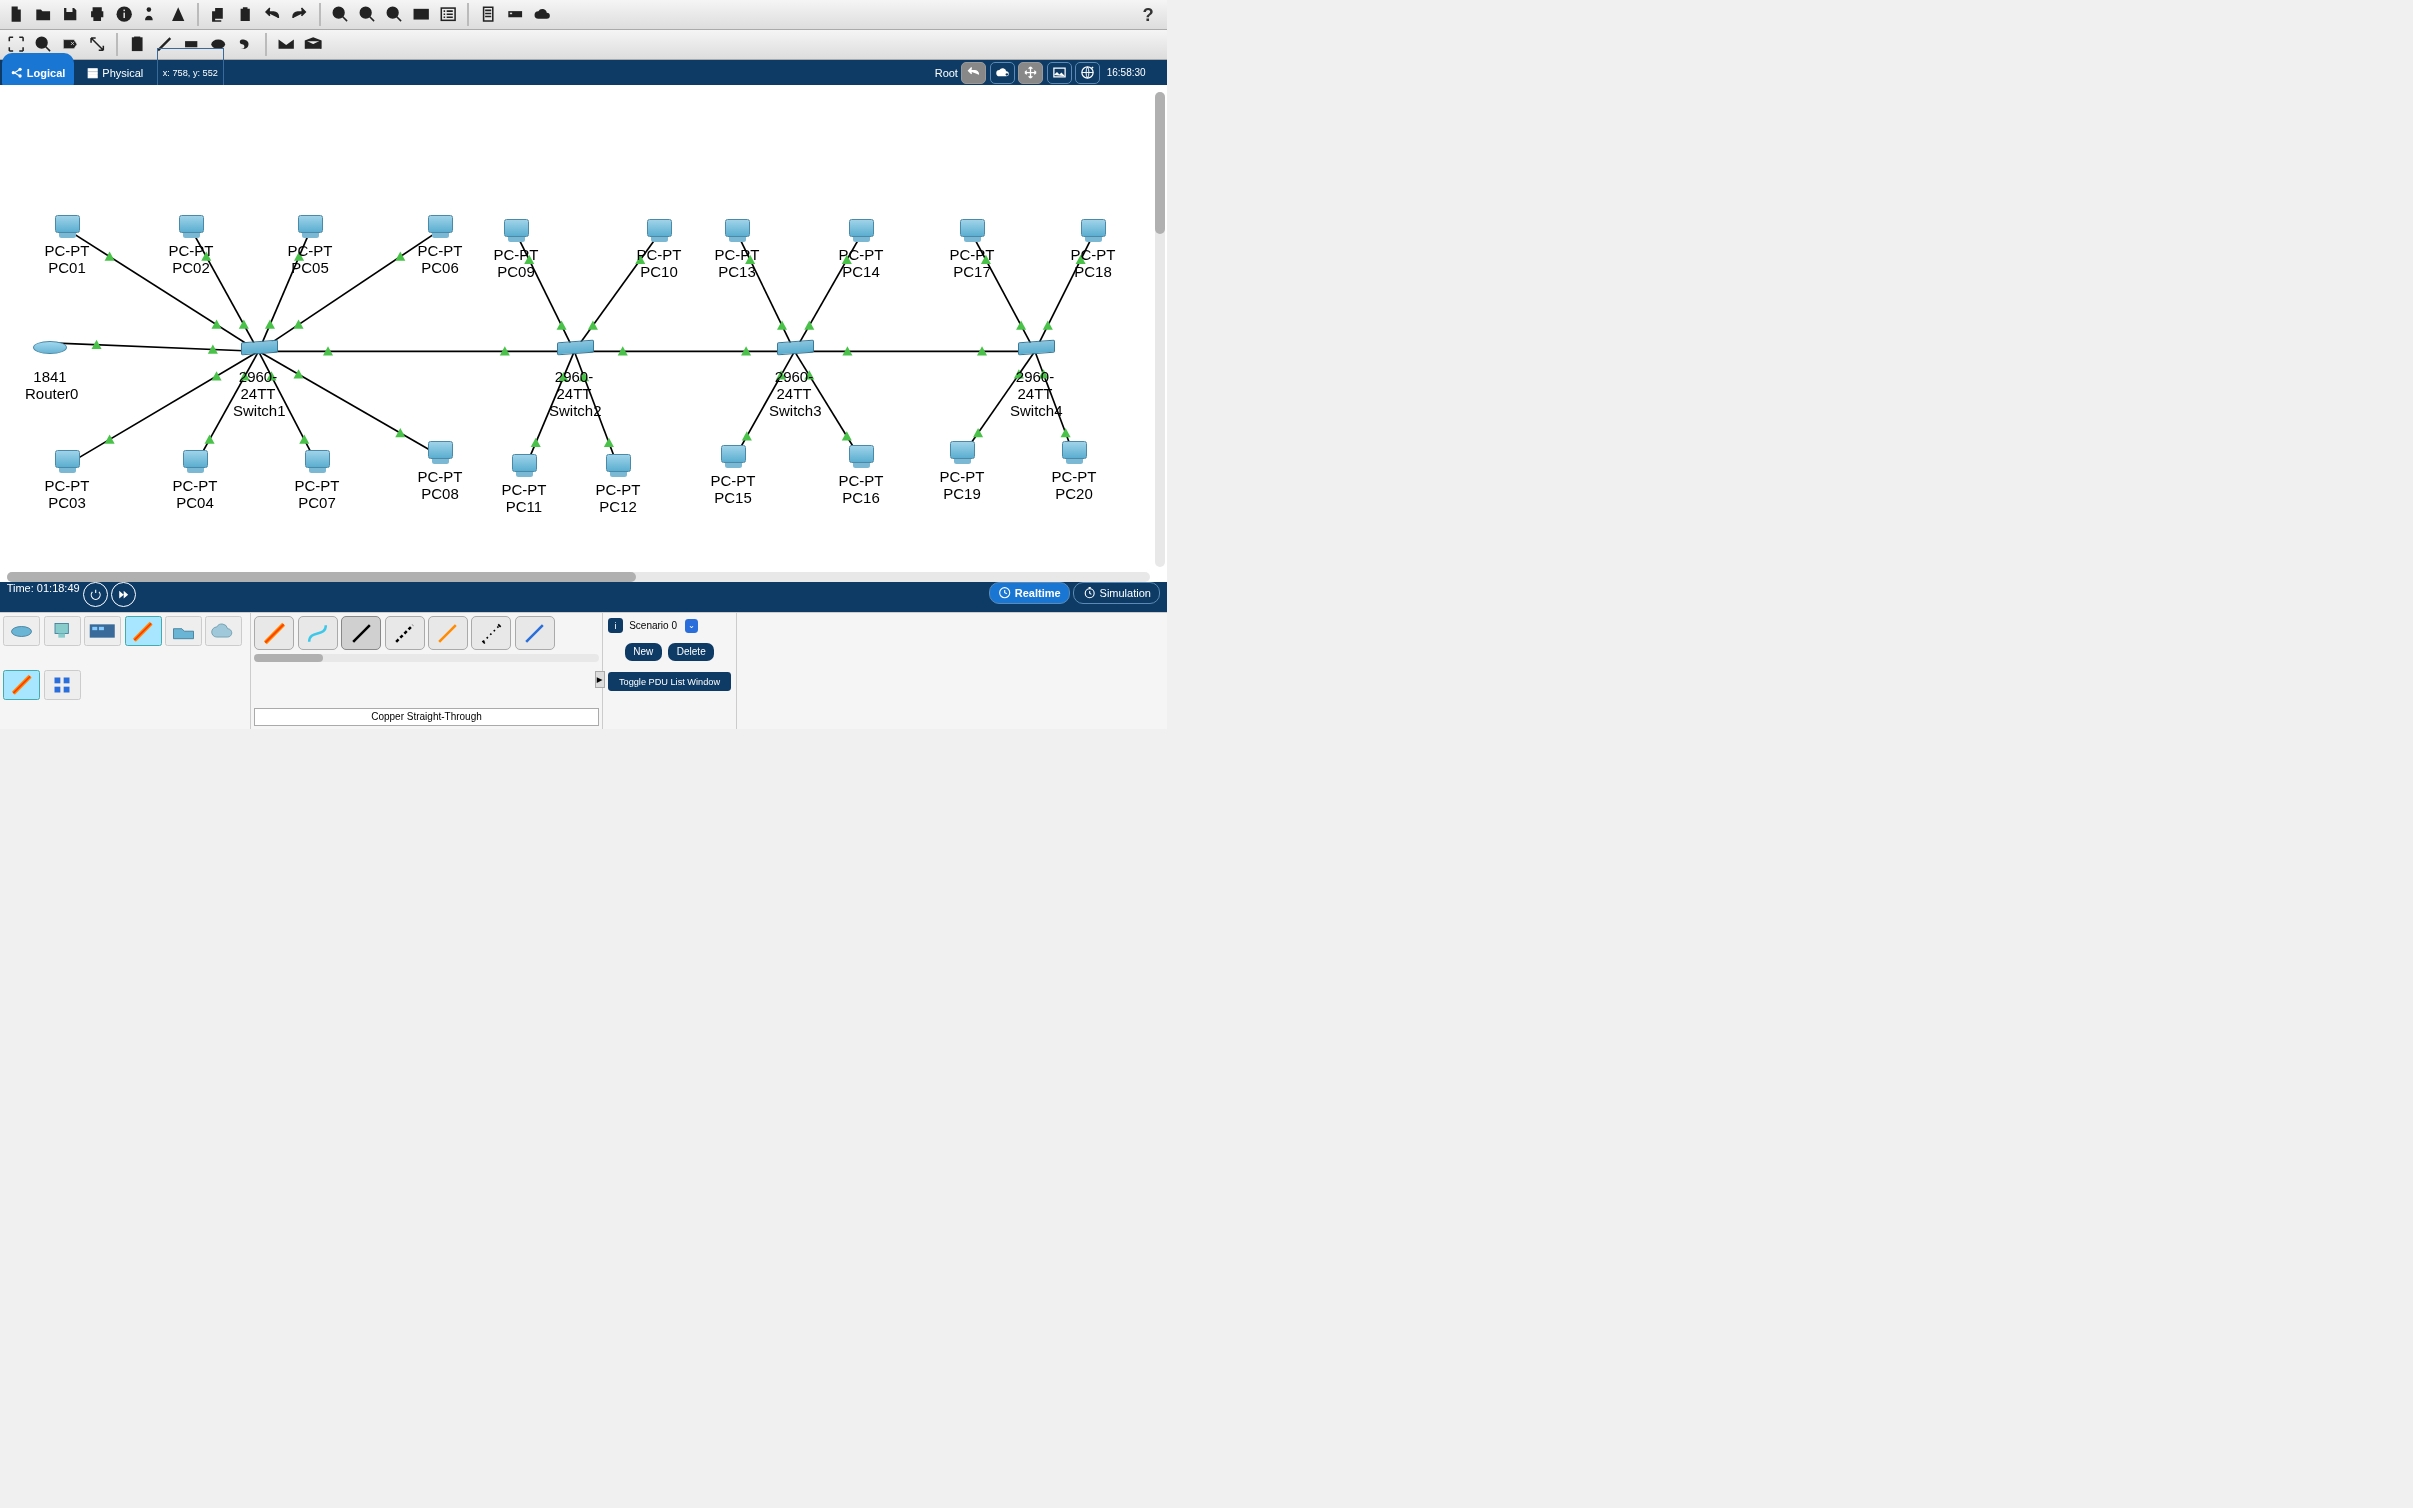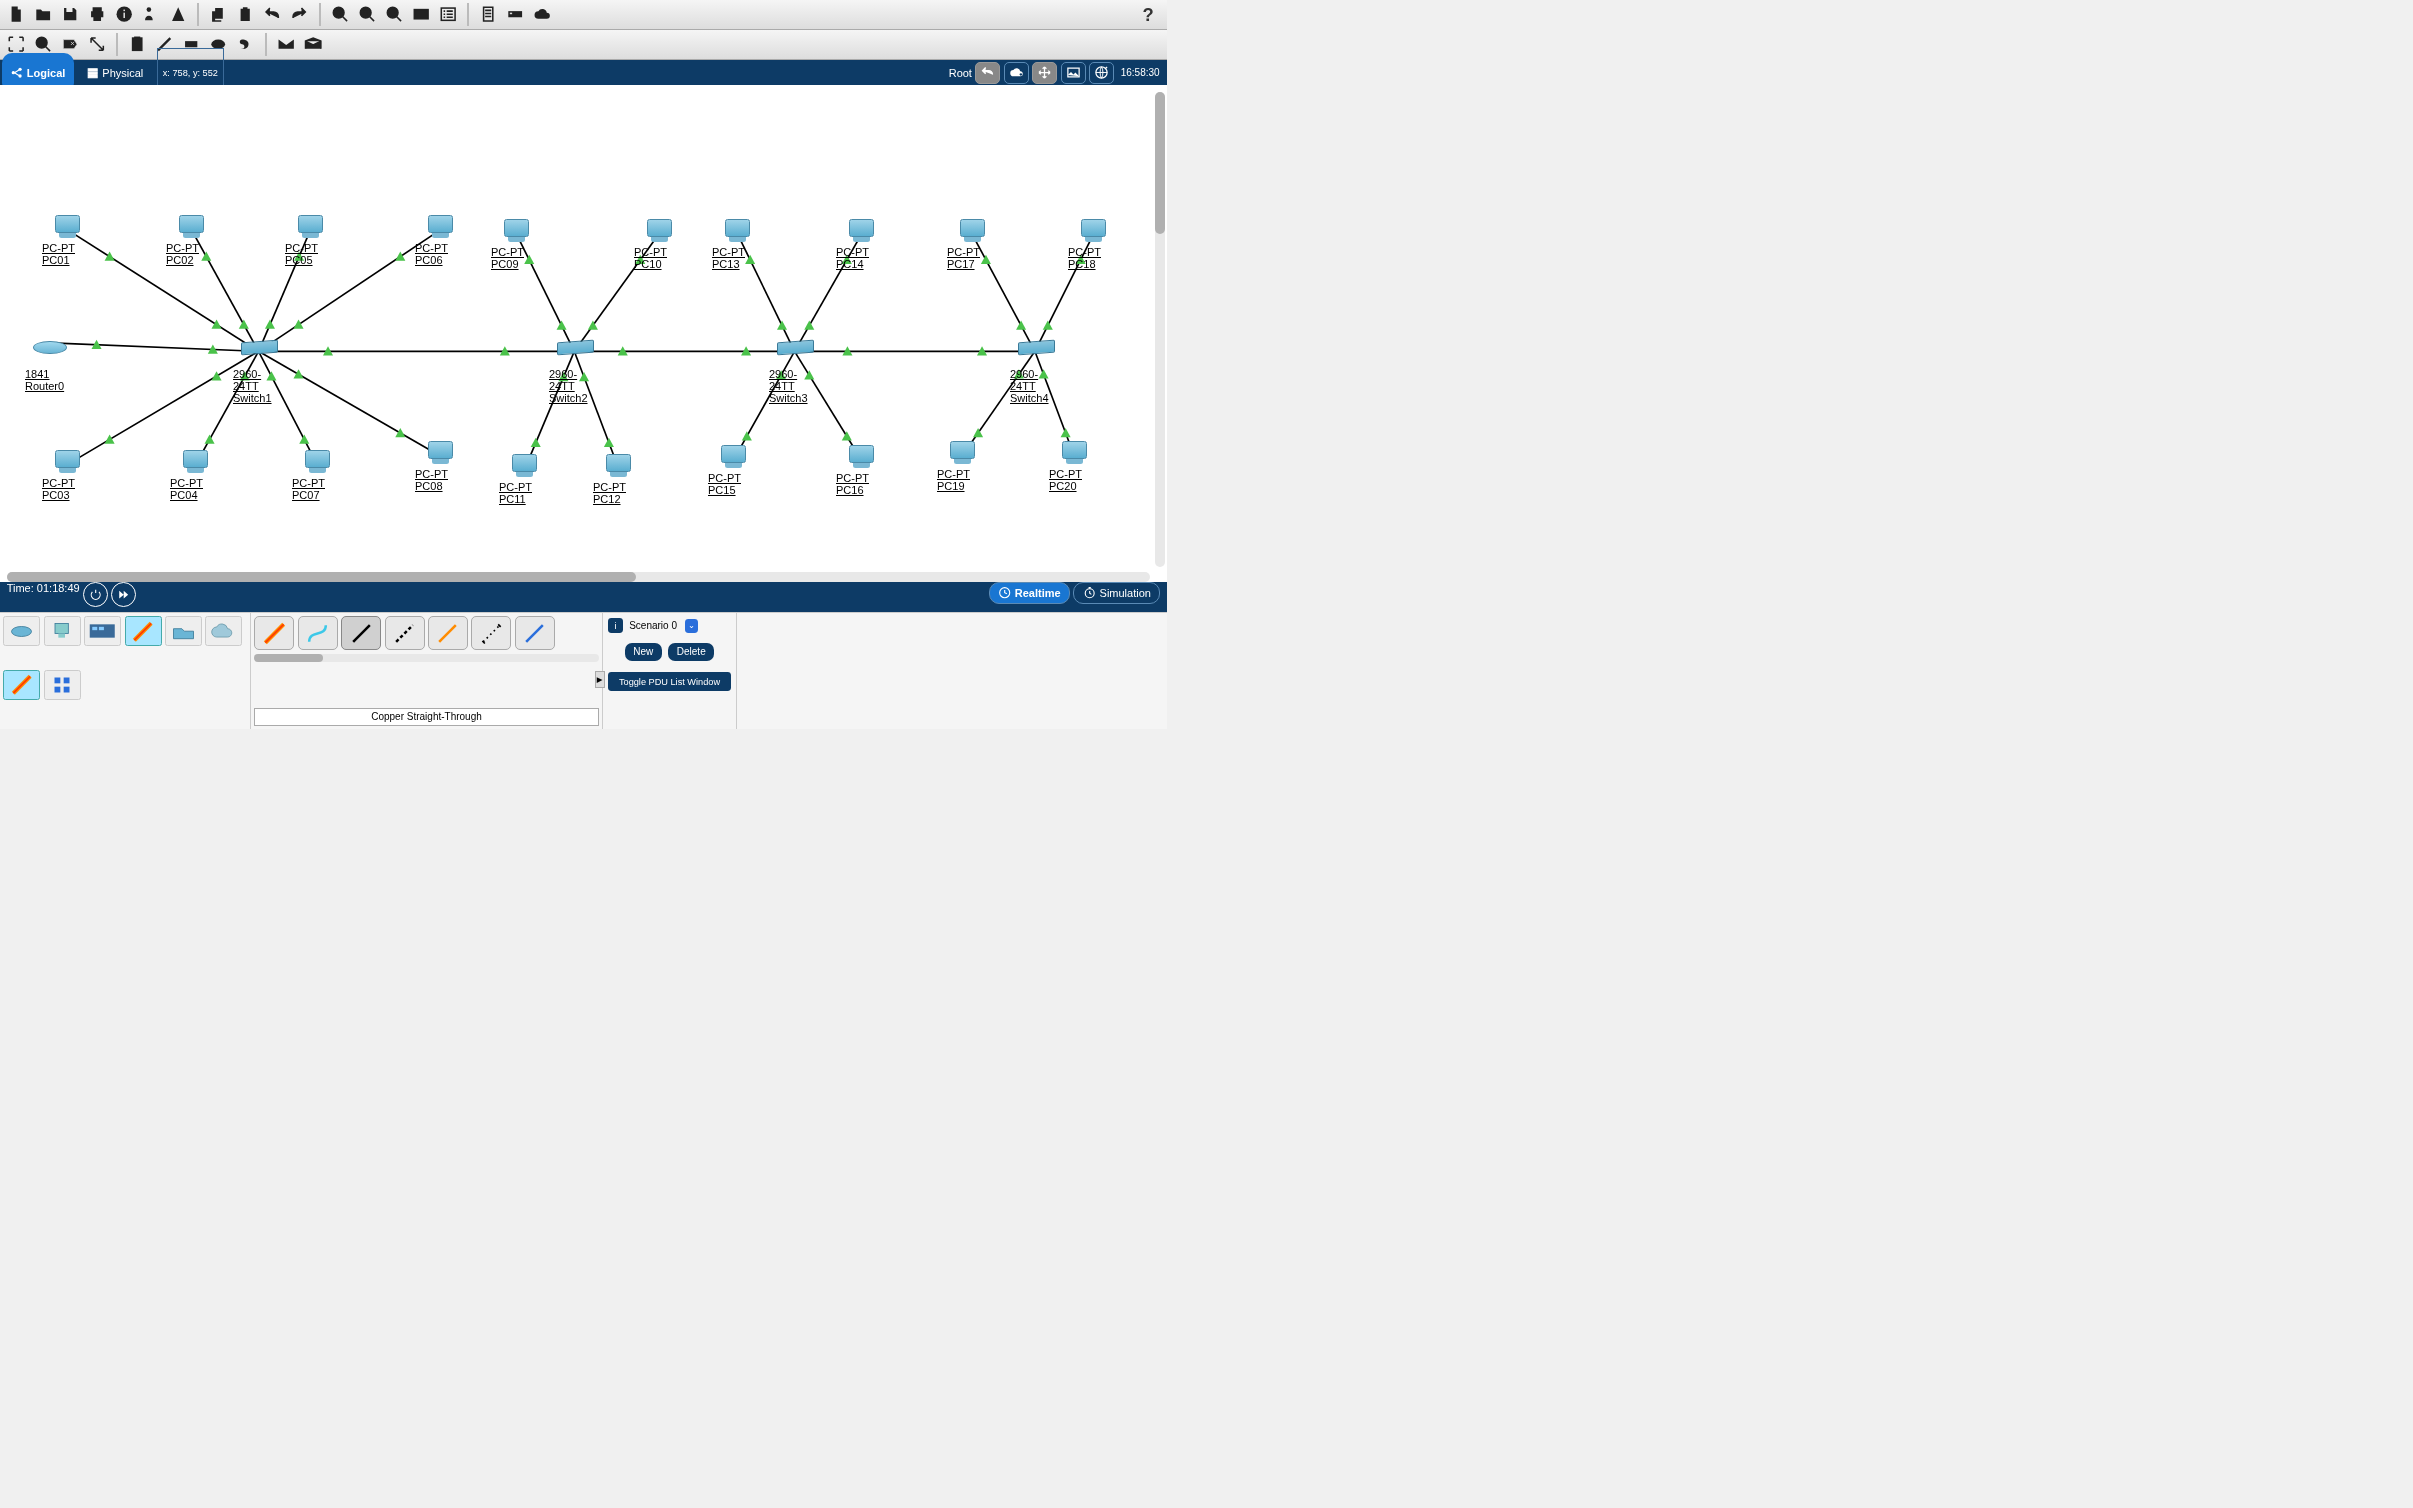--- a/index.html
+++ b/index.html
@@ -10,30 +10,30 @@
 .toolbar-row .icon { width: 22px; height: 22px; display:flex; align-items:center; justify-content:center; cursor:pointer; }
 .toolbar-row .sep { width: 1.7px; height: 23.5px; background: #bbb; margin: 0 3.4px;}
 .help-icon { margin-left: auto; font-size: 18.4px; font-weight:bold; color:#333; padding-right:8.4px;}
 
 
 .viewbar { background:#0d3b66; height: 25px; display:flex; align-items:center; color:#fff; font-size:11px; }
 .viewbar .tab { display:flex; align-items:center; gap:3.4px; padding: 2.5px 8.4px; height: 40px; margin:1.7px; border-radius:10px; cursor:pointer;}
 .viewbar .tab.active { background:#1976d2; font-weight:bold;}
 .viewbar .tab svg { width:13.4px; height:13.4px;}
 .viewbar .coords { font-size:9.2px; border:0.8px solid #3a6a99; padding:19px 5px; margin-left:3.4px;}
-.viewbar .right { margin-left:auto; display:flex; align-items:center; gap:3.4px; padding-right:4px;}
+.viewbar .right { margin-left:auto; display:flex; align-items:center; gap:3.4px; padding-right:18px;}
 .viewbar .right .btn { width:25px; height:22px; display:flex; align-items:center; justify-content:center; border:0.8px solid #5a8ab5; border-radius:5px; cursor:pointer; background:#0d3b66;}
 .viewbar .right .btn.disabled { background:#888; border-color:#999;}
 .viewbar .time { font-size:10px; padding:0 3.4px;}
 
 
 .canvas-wrap { flex:1; position:relative; background:#fff; overflow:hidden; }
 .canvas { position:absolute; left:0; top:0; width:1167px; height:469px; }
 .canvas svg.wires { position:absolute; left:0; top:0; width:100%; height:100%; }
-.device { position:absolute; width:50px; text-align:left; font-size:11px; color:#000; cursor:pointer;text-decoration:underline;}
+.device { position:absolute; width:50px; text-align:center; font-size:15px; color:#000; cursor:pointer;}
 .device .glyph { width:34px; height:25px; margin:0 auto 1.7px; position:relative;}
 .pc .screen { width:25px; height:18.4px; background:linear-gradient(#9fd3e8,#5aaed0); border:1.7px solid #4a8aa8; border-radius:2.5px; margin:0 auto;}
 .pc .base { width:17px; height:5px; background:#7ab8d4; margin:0 auto; border-radius:0 0 2.5px 2.5px;}
 .switch .body { width:37px; height:13.4px; background:linear-gradient(#88c4dd,#5aaed0); border:0.8px solid #3a7a98; margin:5px auto 0; transform:skewY(-4deg); border-radius:1.7px;}
 .router .body { width:34px; height:13.4px; background:linear-gradient(#a0d8ee,#6ab5d5); border:1.7px solid #4a8aa8; border-radius:50%; margin:5px auto 0;}
 
 .hscroll { position:absolute; left:6.7px; right:17px; bottom:0; height:10px; background:#e8e8e8; border-radius:5px;}
 .hscroll .thumb { position:absolute; left:0; top:0; height:10px; width:55%; background:#b0b0b0; border-radius:5px;}
 .vscroll { position:absolute; right:1.7px; top:6.7px; bottom:15px; width:10px; background:#e8e8e8; border-radius:5px;}
 .vscroll .thumb { position:absolute; left:0; top:0; width:10px; height:30%; background:#b0b0b0; border-radius:5px;}

